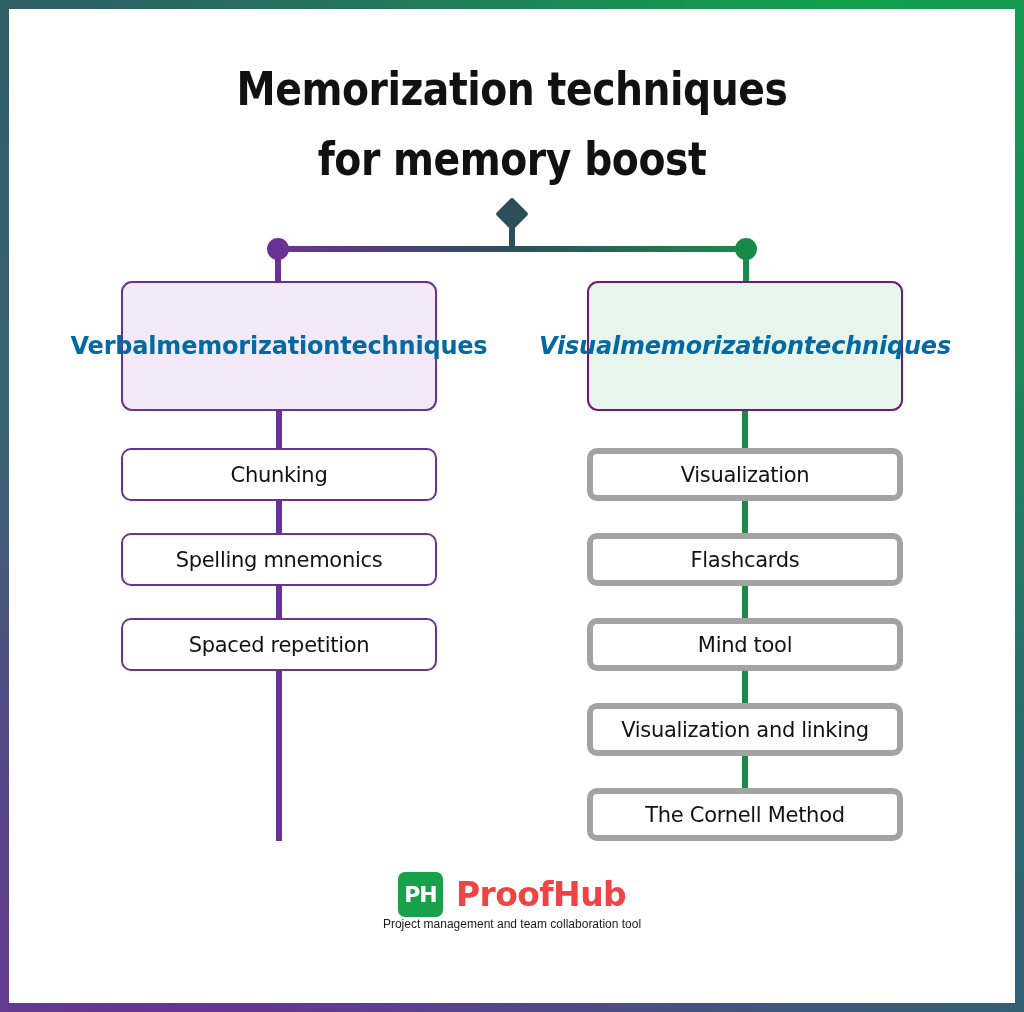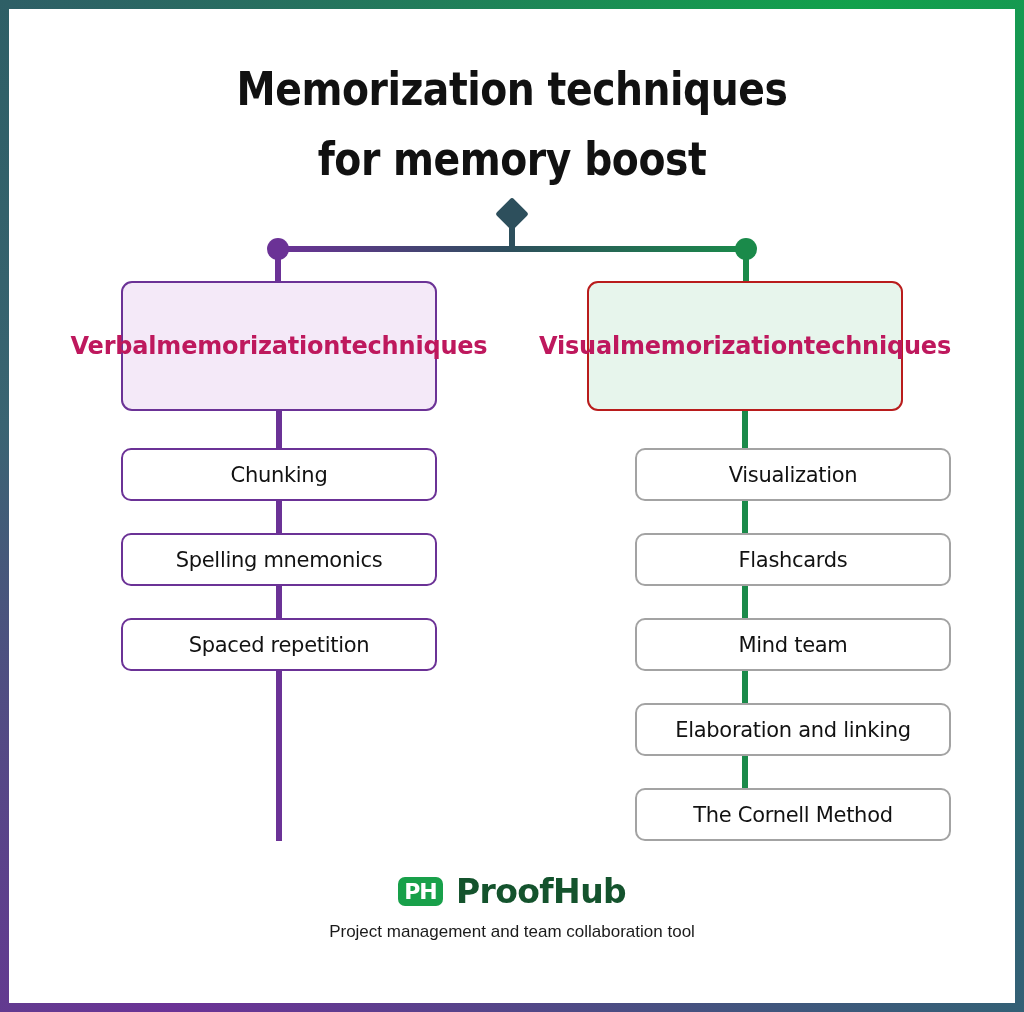--- a/index.html
+++ b/index.html
@@ -114,31 +114,32 @@
     width: 316px;
     height: 130px;
     border-radius: 11px;
     display: flex;
     align-items: center;
     justify-content: center;
     text-align: center;
     font-size: 24px;
     font-weight: 700;
     line-height: 1.34;
-    color: #be185d;
+    color: #0369a1;
     font-family: "DejaVu Sans", sans-serif;
     letter-spacing: -0.2px;
   }
   .column.verbal .head-box {
     background: #f4e9f8;
     border: 2px solid #6b3296;
   }
   .column.visual .head-box {
     background: #e7f5ec;
-    border: 2px solid #b91c1c;
+    border: 2px solid #701a75;
+    font-style: italic;
   }
 
   .item-list {
     position: relative;
     z-index: 2;
     margin-top: 37px;
     display: flex;
     flex-direction: column;
     gap: 32px;
   }
@@ -154,60 +155,60 @@
     align-items: center;
     justify-content: center;
     text-align: center;
     font-size: 21px;
     font-weight: 400;
     color: #121212;
     font-family: "DejaVu Sans", sans-serif;
     letter-spacing: -0.3px;
   }
   .column.verbal .item-box { border: 2px solid #6b3296; }
-  .column.visual .item-box { border: 2px solid #a3a3a3; margin-left: 48px; }
+  .column.visual .item-box { border: 6px solid #a3a3a3; }
 
   
   .footer {
     position: absolute;
     left: 0;
     top: 860px;
     width: 1006px;
     text-align: center;
   }
   .brand-row {
     display: flex;
     align-items: center;
     justify-content: center;
     gap: 13px;
   }
   .logo-mark {
     width: 45px;
-    height: 29px;
+    height: 45px;
     border-radius: 7px;
     background: #18a04a;
     display: flex;
     align-items: center;
     justify-content: center;
     color: #ffffff;
     font-size: 22px;
     font-weight: 700;
     font-family: "DejaVu Sans", sans-serif;
     letter-spacing: -1px;
   }
   .brand-name {
     font-size: 33px;
     font-weight: 700;
-    color: #14532d;
+    color: #ef4444;
     font-family: "DejaVu Sans", sans-serif;
     letter-spacing: -0.6px;
   }
   .tagline {
-    margin-top: 11px;
-    font-size: 17px;
+    margin-top: 0;
+    font-size: 12px;
     font-weight: 400;
     color: #1b1b1b;
     font-family: "Liberation Sans", sans-serif;
   }
 </style>
 </head>
 <body>
 
 <div id="infographic">
 
@@ -282,24 +283,24 @@
         </div>
 
         <div class="item-list">
           <div class="item-box">
             <span>Visualization</span>
           </div>
           <div class="item-box">
             <span>Flashcards</span>
           </div>
           <div class="item-box">
-            <span>Mind team</span>
-          </div>
-          <div class="item-box">
-            <span>Elaboration and linking</span>
+            <span>Mind tool</span>
+          </div>
+          <div class="item-box">
+            <span>Visualization and linking</span>
           </div>
           <div class="item-box">
             <span>The Cornell Method</span>
           </div>
         </div>
       </div>
 
     </div>
 
     <div class="footer">

